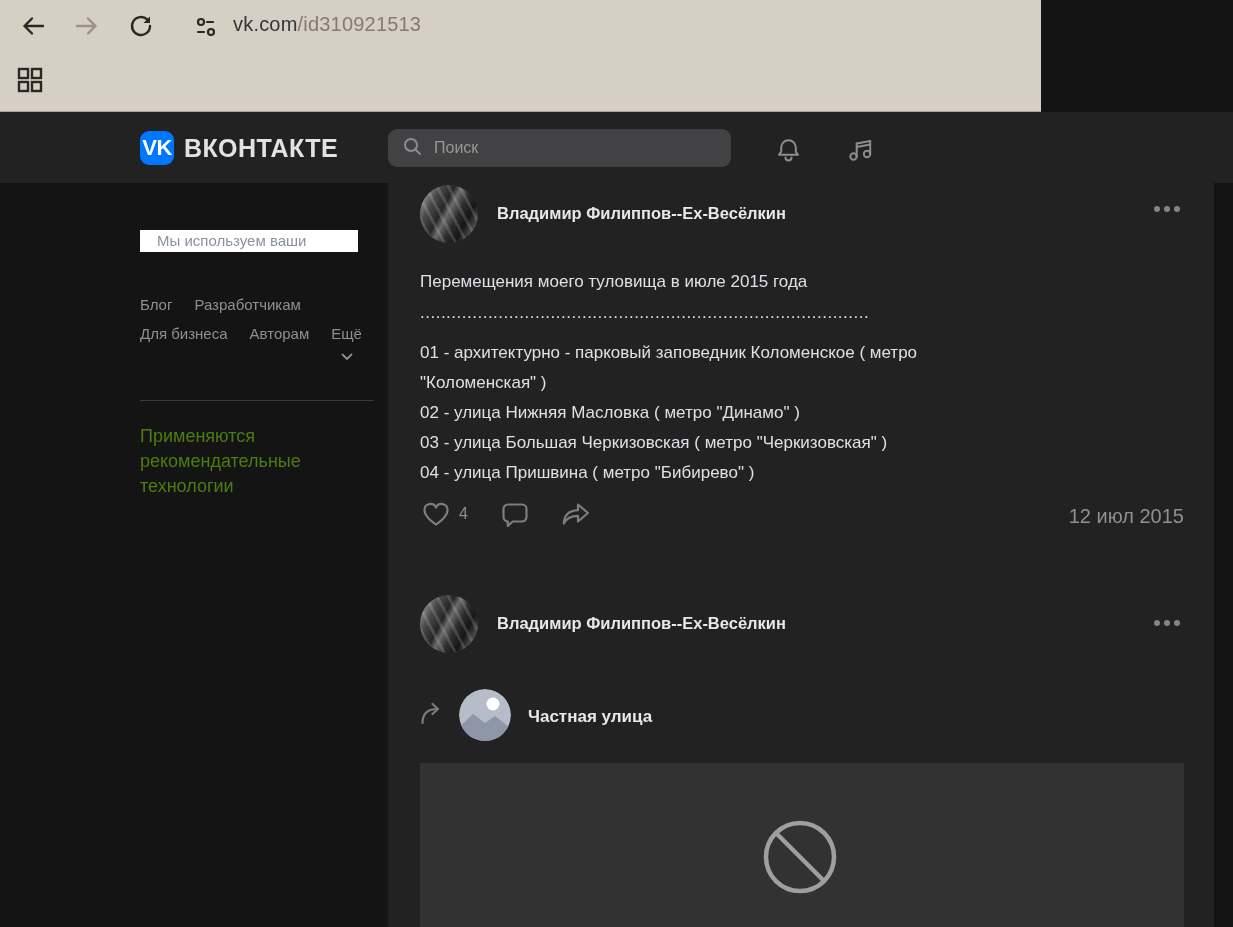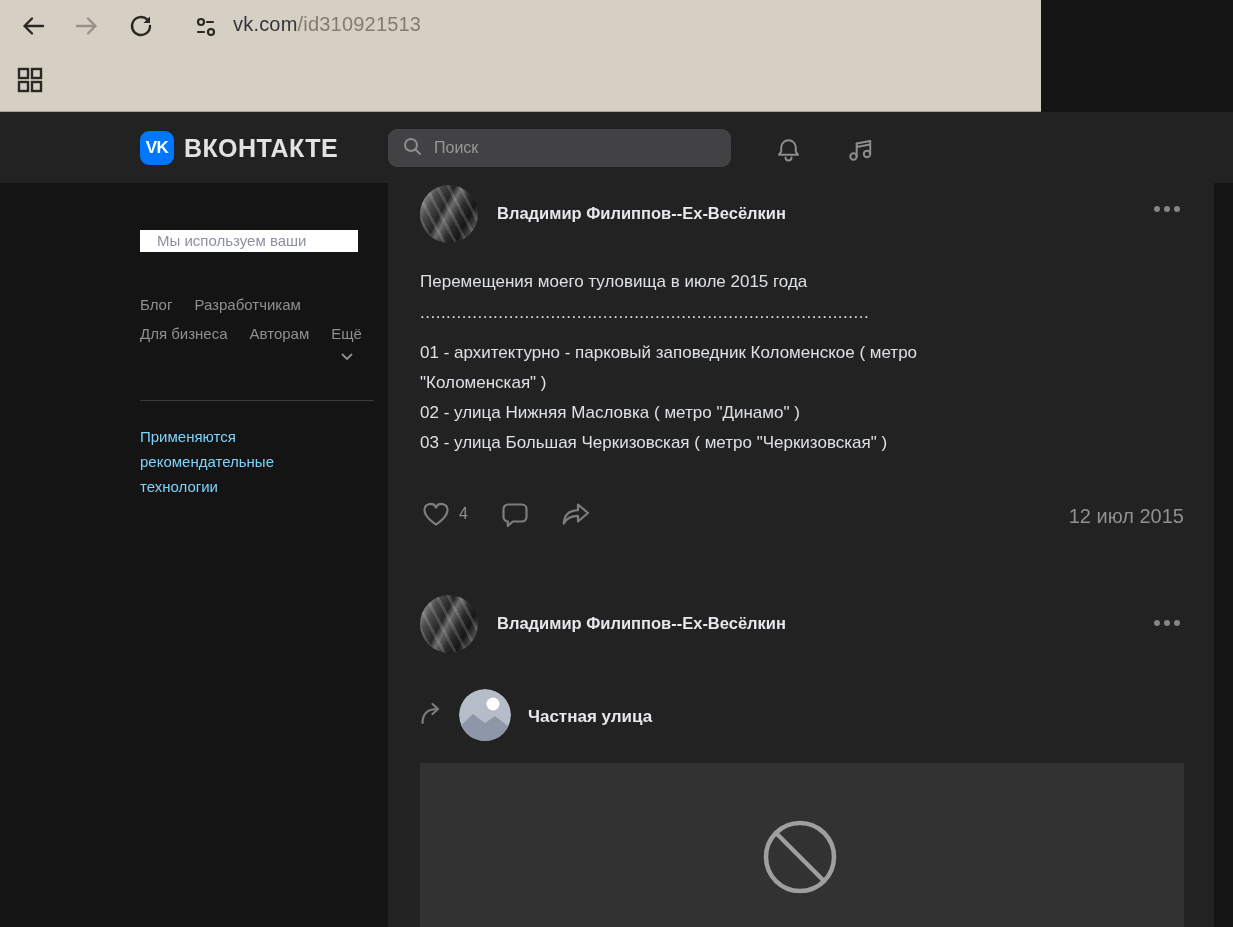--- a/index.html
+++ b/index.html
@@ -12,42 +12,42 @@
   .chrome .nav-icon{position:absolute;width:26px;height:26px;}
   .chrome svg{display:block;}
   .url{position:absolute;left:233px;top:13px;font-size:20px;letter-spacing:.2px;}
   .url .host{color:#33363b;}
   .url .path{color:#847c70;}
   .apps-grid{position:absolute;left:17px;top:67px;width:26px;height:26px;}
 
   
   .vkheader{position:absolute;left:0;top:112px;width:1233px;height:71px;background:#222223;}
   .vklogo{position:absolute;left:140px;top:19px;width:34px;height:34px;border-radius:9px;
-          background:#0077ff;color:#fff;font-weight:800;font-size:17px;letter-spacing:-0.5px;
+          background:#0077ff;color:#fff;font-weight:800;font-size:22px;letter-spacing:-0.5px;
           display:flex;align-items:center;justify-content:center;}
   .brand{position:absolute;left:184px;top:22px;font-size:25px;font-weight:700;
          color:#e2e2e2;letter-spacing:.4px;}
   .searchbox{position:absolute;left:388px;top:17px;width:343px;height:38px;border-radius:9px;
              background:#424244;display:flex;align-items:center;box-sizing:border-box;padding-left:15px;}
   .searchbox input{background:transparent;border:none;outline:none;color:#c9c9c9;
                    font-size:16px;margin-left:10px;width:260px;font-family:"Liberation Sans",sans-serif;}
   .searchbox input::placeholder{color:#989898;}
   .hdr-ic{position:absolute;width:28px;height:28px;}
 
   
   .cookie-hl{position:absolute;left:140px;top:230px;width:218px;height:22px;background:#fff;
              color:#8a92a0;font-size:15px;line-height:22px;padding-left:17px;box-sizing:border-box;
              white-space:nowrap;overflow:hidden;}
   .side-links{position:absolute;left:140px;top:290px;width:245px;display:flex;flex-wrap:wrap;
               column-gap:22px;font-size:15px;line-height:29px;color:#8f8f8f;}
   .side-links a{color:#8f8f8f;text-decoration:none;white-space:nowrap;}
   .more-link{display:flex;align-items:center;gap:5px;cursor:pointer;flex-direction:column;}
   .side-divider{position:absolute;left:140px;top:400px;width:234px;height:1px;background:#3a3a3a;}
-  .side-footer{position:absolute;left:140px;top:424px;width:185px;font-size:15px;
-               line-height:25px;color:#7dd3fc;}
+  .side-footer{position:absolute;left:140px;top:424px;width:185px;font-size:18px;
+               line-height:25px;color:#4d7c0f;}
 
   
   .card{position:absolute;left:388px;top:183px;width:826px;height:744px;background:#222223;overflow:hidden;}
   .avatar{position:absolute;width:58px;height:58px;border-radius:50%;
           background-color:#3a3a3a;
           background-image:
             repeating-linear-gradient(62deg, rgba(255,255,255,.14) 0 3px, rgba(0,0,0,0) 3px 10px),
             linear-gradient(118deg,#7d7d7d 0%,#909090 10%,#4a4a4a 24%,#262626 40%,#6b6b6b 48%,#2e2e2e 60%,#161616 74%,#575757 88%,#1f1f1f 100%);}
   .author{position:absolute;left:109px;font-size:16.5px;font-weight:700;color:#e6e8eb;white-space:nowrap;}
   .menu-dots{position:absolute;right:34px;display:flex;gap:4px;cursor:pointer;}
@@ -170,20 +170,21 @@
       </div>
 
     <div class="post-text" style="top:83px;">
       <div class="pt-line">Перемещения моего туловища в июле 2015 года</div>
       <div class="pt-line pt-dots">......................................................................................</div>
       <div class="pt-items">
         <div>01 - архитектурно - парковый заповедник Коломенское ( метро</div>
         <div>"Коломенская" )</div>
         <div>02 - улица Нижняя Масловка ( метро "Динамо" )</div>
         <div>03 - улица Большая Черкизовская ( метро "Черкизовская" )</div>
+        <div>04 - улица Пришвина ( метро "Бибирево" )</div>
       </div>
     </div>
 
     <div class="act-ic" style="left:33px;top:317px;">
       <svg width="30" height="28" viewBox="0 0 30 28" fill="none" stroke="#7d7d7d" stroke-width="2.2" stroke-linejoin="round">
         <path d="M15 24.5S3.5 17.5 3.5 10A6 6 0 0 1 15 7.6 6 6 0 0 1 26.5 10c0 7.5-11.5 14.5-11.5 14.5z"></path>
       </svg>
     </div>
     <div class="like-count" style="top:322px;">4</div>
     <div class="act-ic" style="left:112px;top:318px;">

